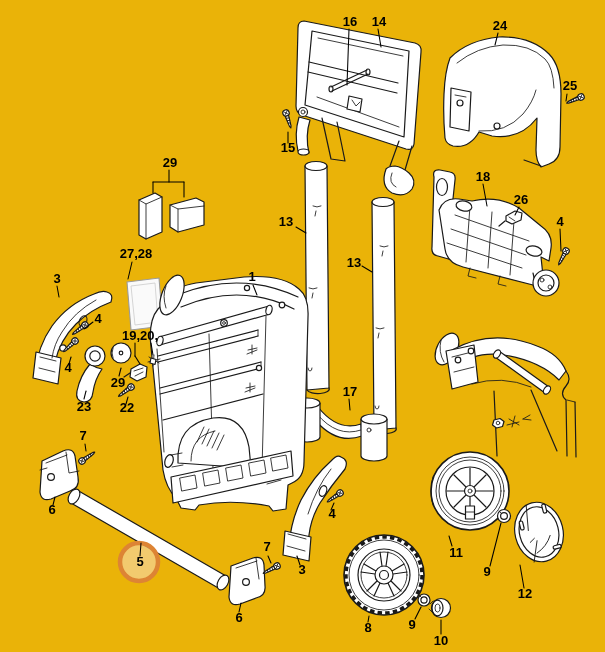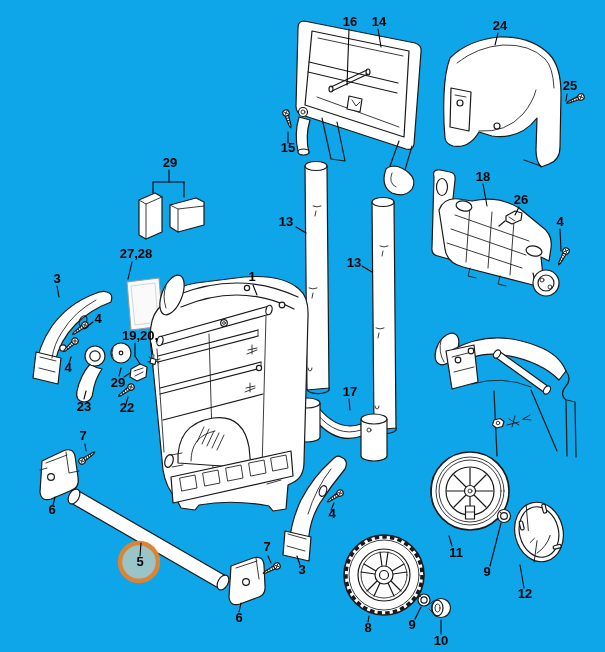--- a/index.html
+++ b/index.html
@@ -1,16 +1,16 @@
 <!DOCTYPE html>
 <html><head>
 <meta charset="utf-8">
 <style>
   html,body{margin:0;padding:0;background:#fff;}
-  .stage{position:relative;width:605px;height:652px;background:#0ea5e9;overflow:hidden;}
+  .stage{position:relative;width:605px;height:652px;background:#eab308;overflow:hidden;}
   svg{display:block;}
   .ln{fill:none;stroke:#1a1a1a;stroke-width:1.2;stroke-linecap:round;stroke-linejoin:round;}
   .lnf{fill:#fff;stroke:#1a1a1a;stroke-width:1.2;stroke-linejoin:round;}
   .thin{fill:none;stroke:#1a1a1a;stroke-width:0.85;stroke-linecap:round;}
   .thk{stroke-width:1.6;}
   .tread{fill:none;stroke:#1a1a1a;stroke-width:3.4;stroke-dasharray:4.5 3.2;}
   .grayf{fill:#fafafa;stroke:#9a9a9a;stroke-width:1.1;}
   .grayi{fill:none;stroke:#d0d0d0;stroke-width:0.9;}
   .lbl{font:bold 13px "Liberation Sans","DejaVu Sans",sans-serif;fill:#000;text-anchor:middle;}
   .ldr{stroke:#000;stroke-width:1.05;fill:none;stroke-linecap:round;}

